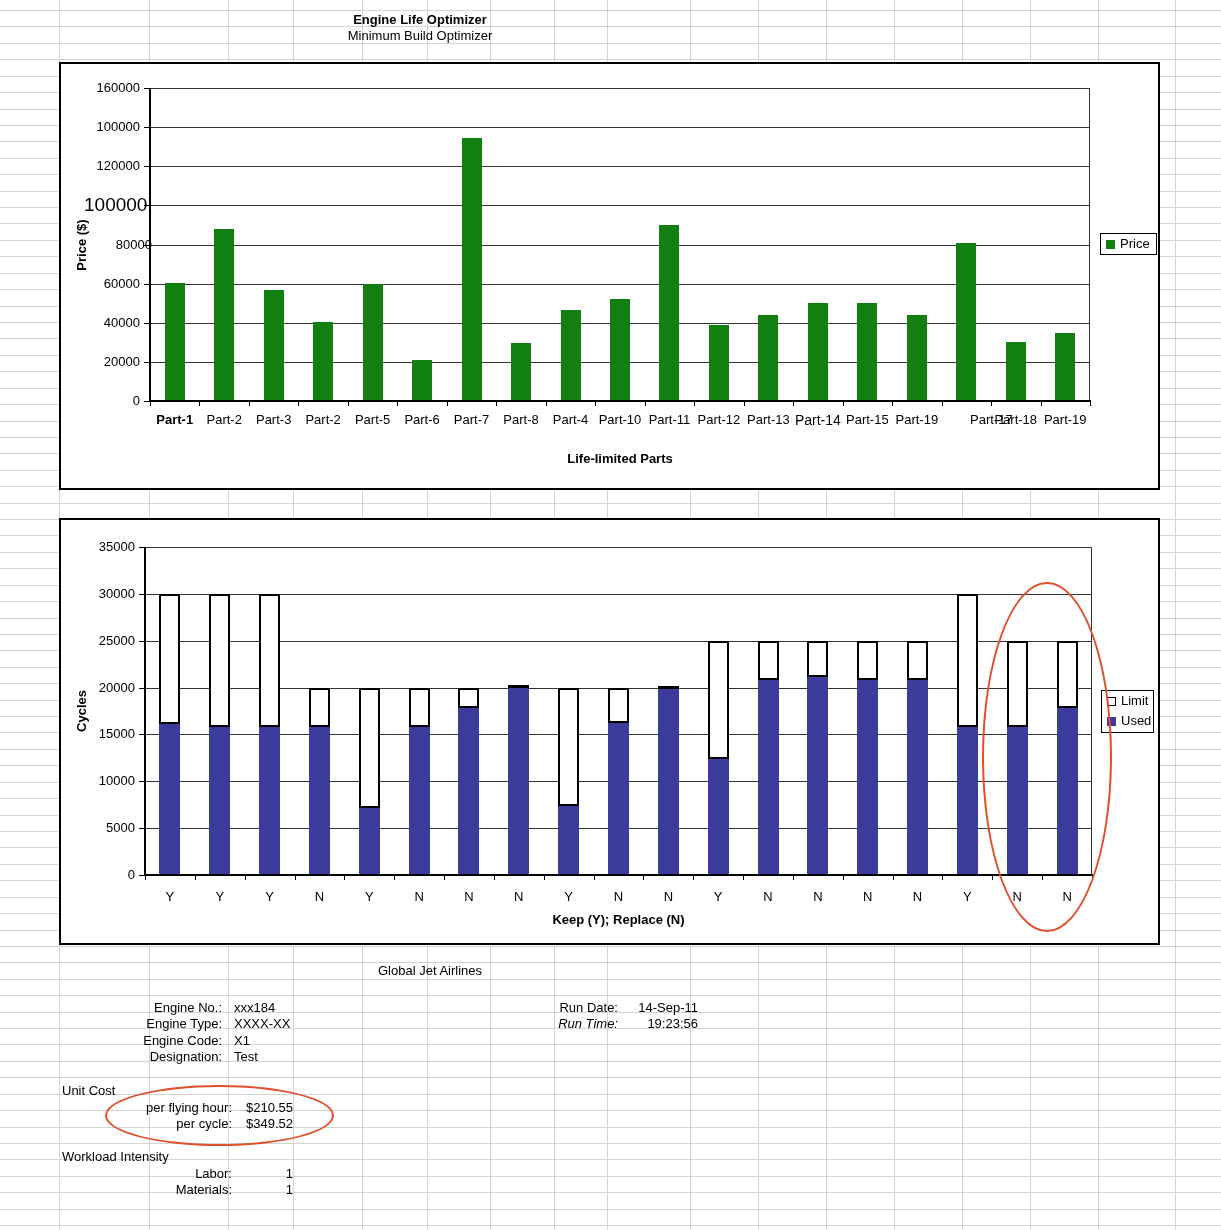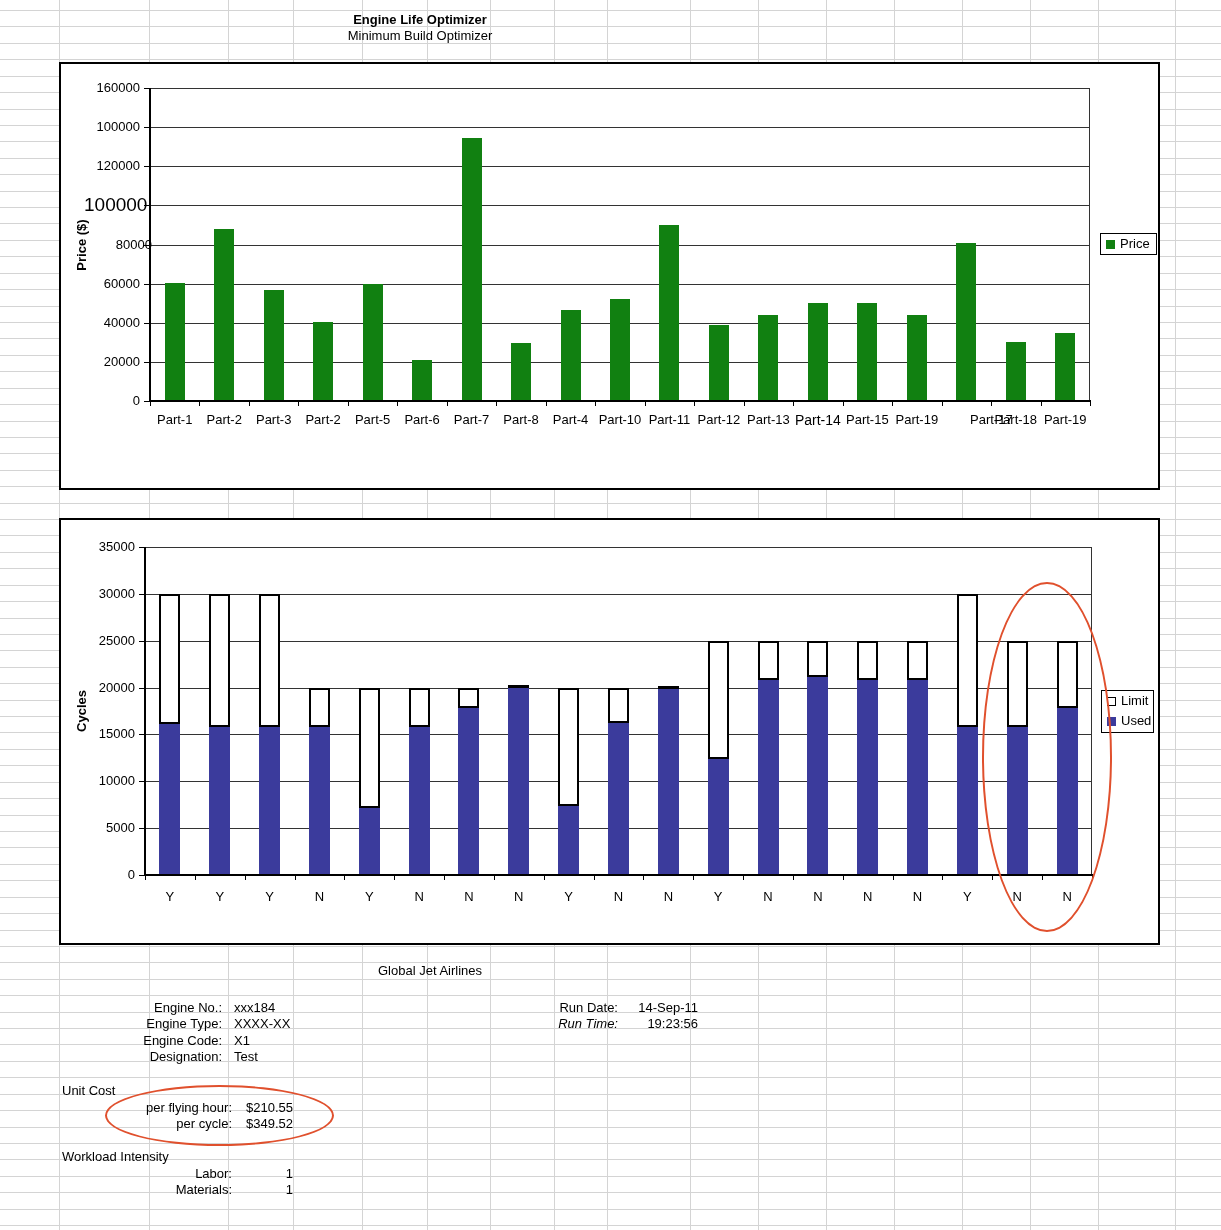--- a/index.html
+++ b/index.html
@@ -138,21 +138,21 @@
       <div style="position: absolute; left: 83px; top: 181px; width: 6px; height: 1px; background: rgb(0, 0, 0);"></div>
       <div style="position: absolute; left: 23px; top: 133px; width: 56px; text-align: right; font-size: 19px; line-height: 16px; white-space: nowrap;">100000</div>
       <div style="position: absolute; left: 83px; top: 141px; width: 6px; height: 1px; background: rgb(0, 0, 0);"></div>
       <div style="position: absolute; left: 23px; top: 94px; width: 56px; text-align: right; font-size: 13px; line-height: 16px; white-space: nowrap;">120000</div>
       <div style="position: absolute; left: 83px; top: 102px; width: 6px; height: 1px; background: rgb(0, 0, 0);"></div>
       <div style="position: absolute; left: 23px; top: 55px; width: 56px; text-align: right; font-size: 13px; line-height: 16px; white-space: nowrap;">100000</div>
       <div style="position: absolute; left: 83px; top: 63px; width: 6px; height: 1px; background: rgb(0, 0, 0);"></div>
       <div style="position: absolute; left: 23px; top: 16px; width: 56px; text-align: right; font-size: 13px; line-height: 16px; white-space: nowrap;">160000</div>
       <div style="position: absolute; left: 83px; top: 24px; width: 6px; height: 1px; background: rgb(0, 0, 0);"></div>
       <div style="position: absolute; left: 103.737px; top: 218.647px; width: 20px; height: 118.353px; background: rgb(17, 128, 17); z-index: 2;"></div>
-      <div style="position: absolute; left: 89px; top: 348px; width: 49.4737px; text-align: center; font-size: 13px; line-height: 16px; white-space: nowrap;">Part-1</div>
+      <div style="position: absolute; left: 89px; top: 348px; width: 49.4737px; text-align: center; font-size: 13px; line-height: 16px; white-space: nowrap; font-weight: bold;">Part-1</div>
       <div style="position: absolute; left: 153.211px; top: 164.85px; width: 20px; height: 172.15px; background: rgb(17, 128, 17); z-index: 2;"></div>
       <div style="position: absolute; left: 138.474px; top: 348px; width: 49.4737px; text-align: center; font-size: 13px; line-height: 16px; white-space: nowrap;">Part-2</div>
       <div style="position: absolute; left: 202.684px; top: 226.472px; width: 20px; height: 110.528px; background: rgb(17, 128, 17); z-index: 2;"></div>
       <div style="position: absolute; left: 187.947px; top: 348px; width: 49.4737px; text-align: center; font-size: 13px; line-height: 16px; white-space: nowrap;">Part-3</div>
       <div style="position: absolute; left: 252.158px; top: 257.772px; width: 20px; height: 79.2281px; background: rgb(17, 128, 17); z-index: 2;"></div>
       <div style="position: absolute; left: 237.421px; top: 348px; width: 49.4737px; text-align: center; font-size: 13px; line-height: 16px; white-space: nowrap;">Part-2</div>
       <div style="position: absolute; left: 301.632px; top: 219.625px; width: 20px; height: 117.375px; background: rgb(17, 128, 17); z-index: 2;"></div>
       <div style="position: absolute; left: 286.895px; top: 348px; width: 49.4737px; text-align: center; font-size: 13px; line-height: 16px; white-space: nowrap;">Part-5</div>
       <div style="position: absolute; left: 351.105px; top: 295.919px; width: 20px; height: 41.0812px; background: rgb(17, 128, 17); z-index: 2;"></div>
       <div style="position: absolute; left: 336.368px; top: 348px; width: 49.4737px; text-align: center; font-size: 13px; line-height: 16px; white-space: nowrap;">Part-6</div>
@@ -197,20 +197,21 @@
       <div style="position: absolute; left: 584px; top: 338px; width: 1px; height: 4px; background: rgb(0, 0, 0);"></div>
       <div style="position: absolute; left: 633px; top: 338px; width: 1px; height: 4px; background: rgb(0, 0, 0);"></div>
       <div style="position: absolute; left: 683px; top: 338px; width: 1px; height: 4px; background: rgb(0, 0, 0);"></div>
       <div style="position: absolute; left: 732px; top: 338px; width: 1px; height: 4px; background: rgb(0, 0, 0);"></div>
       <div style="position: absolute; left: 782px; top: 338px; width: 1px; height: 4px; background: rgb(0, 0, 0);"></div>
       <div style="position: absolute; left: 831px; top: 338px; width: 1px; height: 4px; background: rgb(0, 0, 0);"></div>
       <div style="position: absolute; left: 881px; top: 338px; width: 1px; height: 4px; background: rgb(0, 0, 0);"></div>
       <div style="position: absolute; left: 930px; top: 338px; width: 1px; height: 4px; background: rgb(0, 0, 0);"></div>
       <div style="position: absolute; left: 980px; top: 338px; width: 1px; height: 4px; background: rgb(0, 0, 0);"></div>
       <div style="position: absolute; left: 1029px; top: 338px; width: 1px; height: 4px; background: rgb(0, 0, 0);"></div>
+      <div style="position: absolute; left: 89px; top: 387px; width: 940px; text-align: center; font-weight: bold; font-size: 13px; line-height: 16px; white-space: nowrap;">Life-limited Parts</div>
       <div style="position: absolute; left: -19px; top: 172.5px; width: 80px; text-align: center; font-weight: bold; transform: rotate(-90deg); font-size: 13px; line-height: 16px; white-space: nowrap;">Price ($)</div>
       <div style="position: absolute; left: 1039px; top: 169px; width: 57px; height: 22px; background: rgb(255, 255, 255); border: 1px solid rgb(0, 0, 0); box-sizing: border-box; z-index: 5;">
         <div style="position: absolute; left: 5px; top: 6px; width: 9px; height: 9px; background: rgb(17, 128, 17); border: none; box-sizing: border-box;"></div>
         <div style="position: absolute; left: 19px; top: 2px; font-size: 13px; line-height: 16px; white-space: nowrap;">Price</div>
       </div>
     </div>
 
   <div id="chart2" class="chart" style="left:59px;top:518px;width:1101px;height:427px;">
       <div style="position: absolute; left: 84px; top: 27px; width: 947px; height: 328px; border-top: 1px solid rgb(51, 51, 51); border-right: 1px solid rgb(51, 51, 51); box-sizing: border-box;"></div>
       <div style="position: absolute; left: 84px; top: 308px; width: 947px; height: 1px; background: rgb(51, 51, 51);"></div>
@@ -307,20 +308,21 @@
       <div style="position: absolute; left: 582px; top: 356px; width: 1px; height: 4px; background: rgb(0, 0, 0);"></div>
       <div style="position: absolute; left: 632px; top: 356px; width: 1px; height: 4px; background: rgb(0, 0, 0);"></div>
       <div style="position: absolute; left: 682px; top: 356px; width: 1px; height: 4px; background: rgb(0, 0, 0);"></div>
       <div style="position: absolute; left: 732px; top: 356px; width: 1px; height: 4px; background: rgb(0, 0, 0);"></div>
       <div style="position: absolute; left: 782px; top: 356px; width: 1px; height: 4px; background: rgb(0, 0, 0);"></div>
       <div style="position: absolute; left: 832px; top: 356px; width: 1px; height: 4px; background: rgb(0, 0, 0);"></div>
       <div style="position: absolute; left: 881px; top: 356px; width: 1px; height: 4px; background: rgb(0, 0, 0);"></div>
       <div style="position: absolute; left: 931px; top: 356px; width: 1px; height: 4px; background: rgb(0, 0, 0);"></div>
       <div style="position: absolute; left: 981px; top: 356px; width: 1px; height: 4px; background: rgb(0, 0, 0);"></div>
       <div style="position: absolute; left: 1031px; top: 356px; width: 1px; height: 4px; background: rgb(0, 0, 0);"></div>
+      <div style="position: absolute; left: 84px; top: 392px; width: 947px; text-align: center; font-weight: bold; font-size: 13px; line-height: 16px; white-space: nowrap;">Keep (Y); Replace (N)</div>
       <div style="position: absolute; left: -19px; top: 183px; width: 80px; text-align: center; font-weight: bold; transform: rotate(-90deg); font-size: 13px; line-height: 16px; white-space: nowrap;">Cycles</div>
       <div style="position: absolute; left: 1040px; top: 170px; width: 53px; height: 43px; background: rgb(255, 255, 255); border: 1px solid rgb(0, 0, 0); box-sizing: border-box; z-index: 5;">
         <div style="position: absolute; left: 5px; top: 6px; width: 9px; height: 9px; background: rgb(255, 255, 255); border: 1px solid rgb(0, 0, 0); box-sizing: border-box;"></div>
         <div style="position: absolute; left: 19px; top: 2px; font-size: 13px; line-height: 16px; white-space: nowrap;">Limit</div>
         <div style="position: absolute; left: 5px; top: 26px; width: 9px; height: 9px; background: rgb(59, 59, 156); border: none; box-sizing: border-box;"></div>
         <div style="position: absolute; left: 19px; top: 22px; font-size: 13px; line-height: 16px; white-space: nowrap;">Used</div>
       </div>
     </div>
 
   <div class="ellipse" style="left:982px;top:582px;width:126px;height:346px;"></div>

